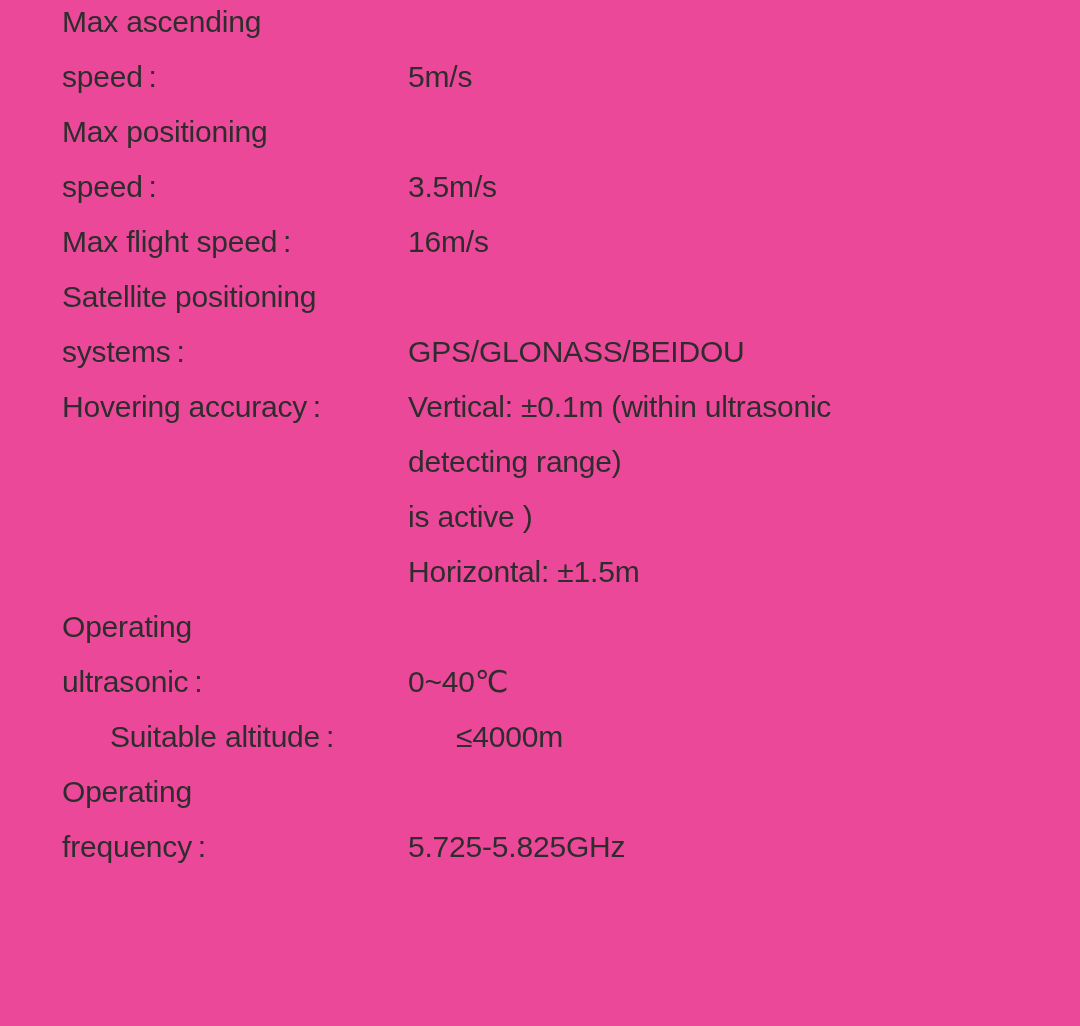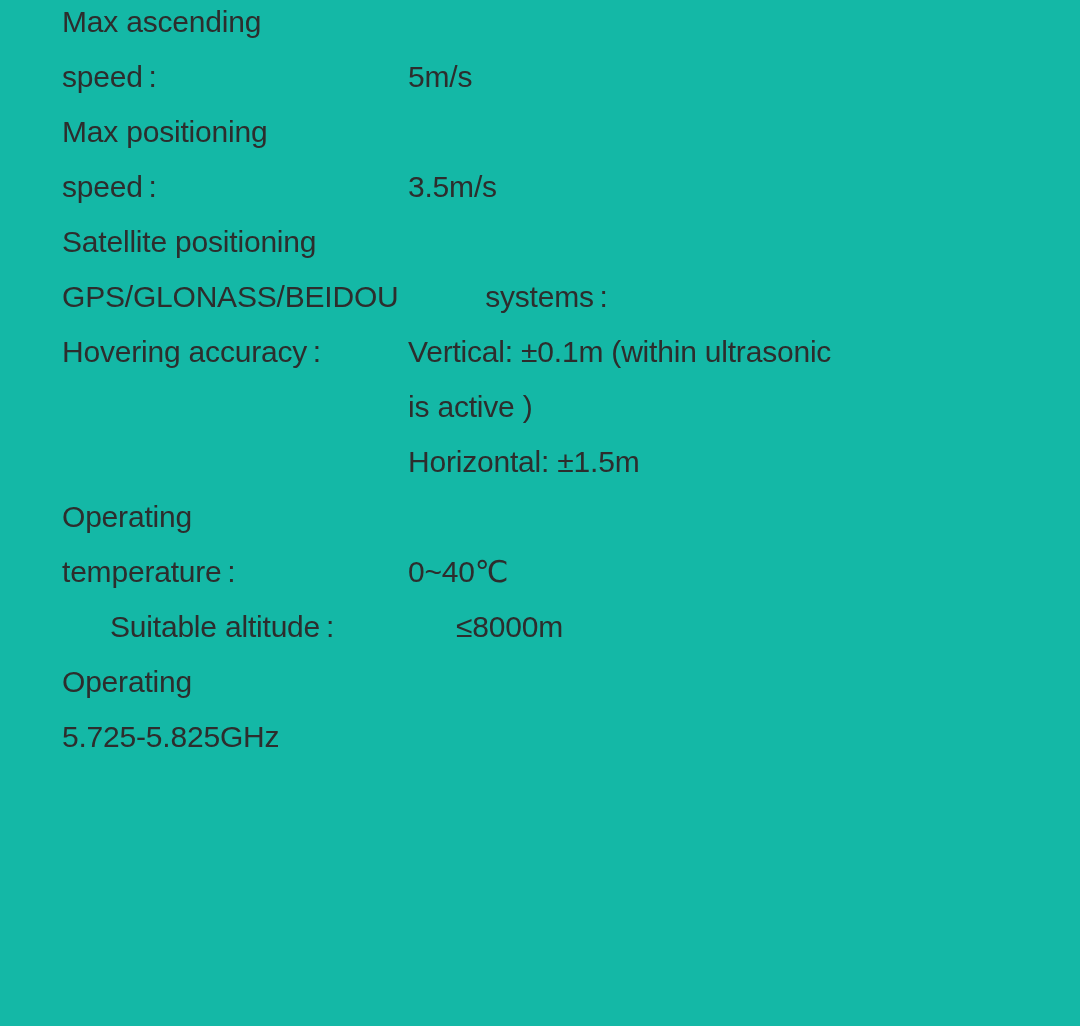--- a/index.html
+++ b/index.html
@@ -12,21 +12,21 @@
     background: #ffffff;
     font-family: "Liberation Sans", "DejaVu Sans", sans-serif;
     overflow: hidden;
   }
   .page {
     position: absolute;
     top: 0;
     left: 0;
     width: 1080px;
     height: 1026px;
-    background: #14b8a6;
+    background: #ec4899;
     overflow: hidden;
   }
   .rows {
     position: absolute;
     left: 62px;
     top: -6px;
   }
   .row {
     display: flex;
     height: 55px;
@@ -68,65 +68,74 @@
   <div class="row">
     <div class="cell label" style="color: rgb(45, 45, 45);">Max positioning</div>
     <div class="cell value" style="color: rgb(45, 45, 45);"></div>
   </div>
 
   <div class="row">
     <div class="cell label" style="color: rgb(45, 45, 45);">speed :</div>
     <div class="cell value" style="color: rgb(45, 45, 45);">3.5m/s</div>
   </div>
 
+  <div class="row">
+    <div class="cell label" style="color: rgb(45, 45, 45);">Max flight speed :</div>
+    <div class="cell value" style="color: rgb(45, 45, 45);">16m/s</div>
+  </div>
 
   <div class="row">
     <div class="cell label" style="color: rgb(45, 45, 45);">Satellite positioning</div>
     <div class="cell value" style="color: rgb(45, 45, 45);"></div>
   </div>
 
   <div class="row">
+    <div class="cell label" style="color: rgb(45, 45, 45);">systems :</div>
     <div class="cell value" style="color: rgb(45, 45, 45);">GPS/GLONASS/BEIDOU</div>
-    <div class="cell label" style="color: rgb(45, 45, 45);">systems :</div>
   </div>
 
   <div class="row">
     <div class="cell label" style="color: rgb(45, 45, 45);">Hovering accuracy :</div>
     <div class="cell value" style="color: rgb(45, 45, 45);">Vertical: ±0.1m (within ultrasonic</div>
   </div>
 
+  <div class="row">
+    <div class="cell label" style="color: rgb(45, 45, 45);"></div>
+    <div class="cell value" style="color: rgb(45, 45, 45);">detecting range)</div>
+  </div>
 
 
   <div class="row">
     <div class="cell label" style="color: rgb(45, 45, 45);"></div>
     <div class="cell value" style="color: rgb(45, 45, 45);">is active )</div>
   </div>
 
   <div class="row">
     <div class="cell label" style="color: rgb(45, 45, 45);"></div>
     <div class="cell value" style="color: rgb(45, 45, 45);">Horizontal: ±1.5m</div>
   </div>
 
   <div class="row">
     <div class="cell label" style="color: rgb(45, 45, 45);">Operating</div>
     <div class="cell value" style="color: rgb(45, 45, 45);"></div>
   </div>
 
   <div class="row">
-    <div class="cell label" style="color: rgb(45, 45, 45);">temperature :</div>
+    <div class="cell label" style="color: rgb(45, 45, 45);">ultrasonic :</div>
     <div class="cell value" style="color: rgb(45, 45, 45);">0~40℃</div>
   </div>
 
   <div class="row">
     <div class="cell label" style="color: rgb(45, 45, 45); margin-left: 48px;">Suitable altitude :</div>
-    <div class="cell value" style="color: rgb(45, 45, 45);">≤8000m</div>
+    <div class="cell value" style="color: rgb(45, 45, 45);">≤4000m</div>
   </div>
 
   <div class="row">
     <div class="cell label" style="color: rgb(45, 45, 45);">Operating</div>
     <div class="cell value" style="color: rgb(45, 45, 45);"></div>
   </div>
 
   <div class="row">
+    <div class="cell label" style="color: rgb(45, 45, 45);">frequency :</div>
     <div class="cell value" style="color: rgb(45, 45, 45);">5.725-5.825GHz</div>
   </div>
 </div>
 </div>
 
 </body></html>

